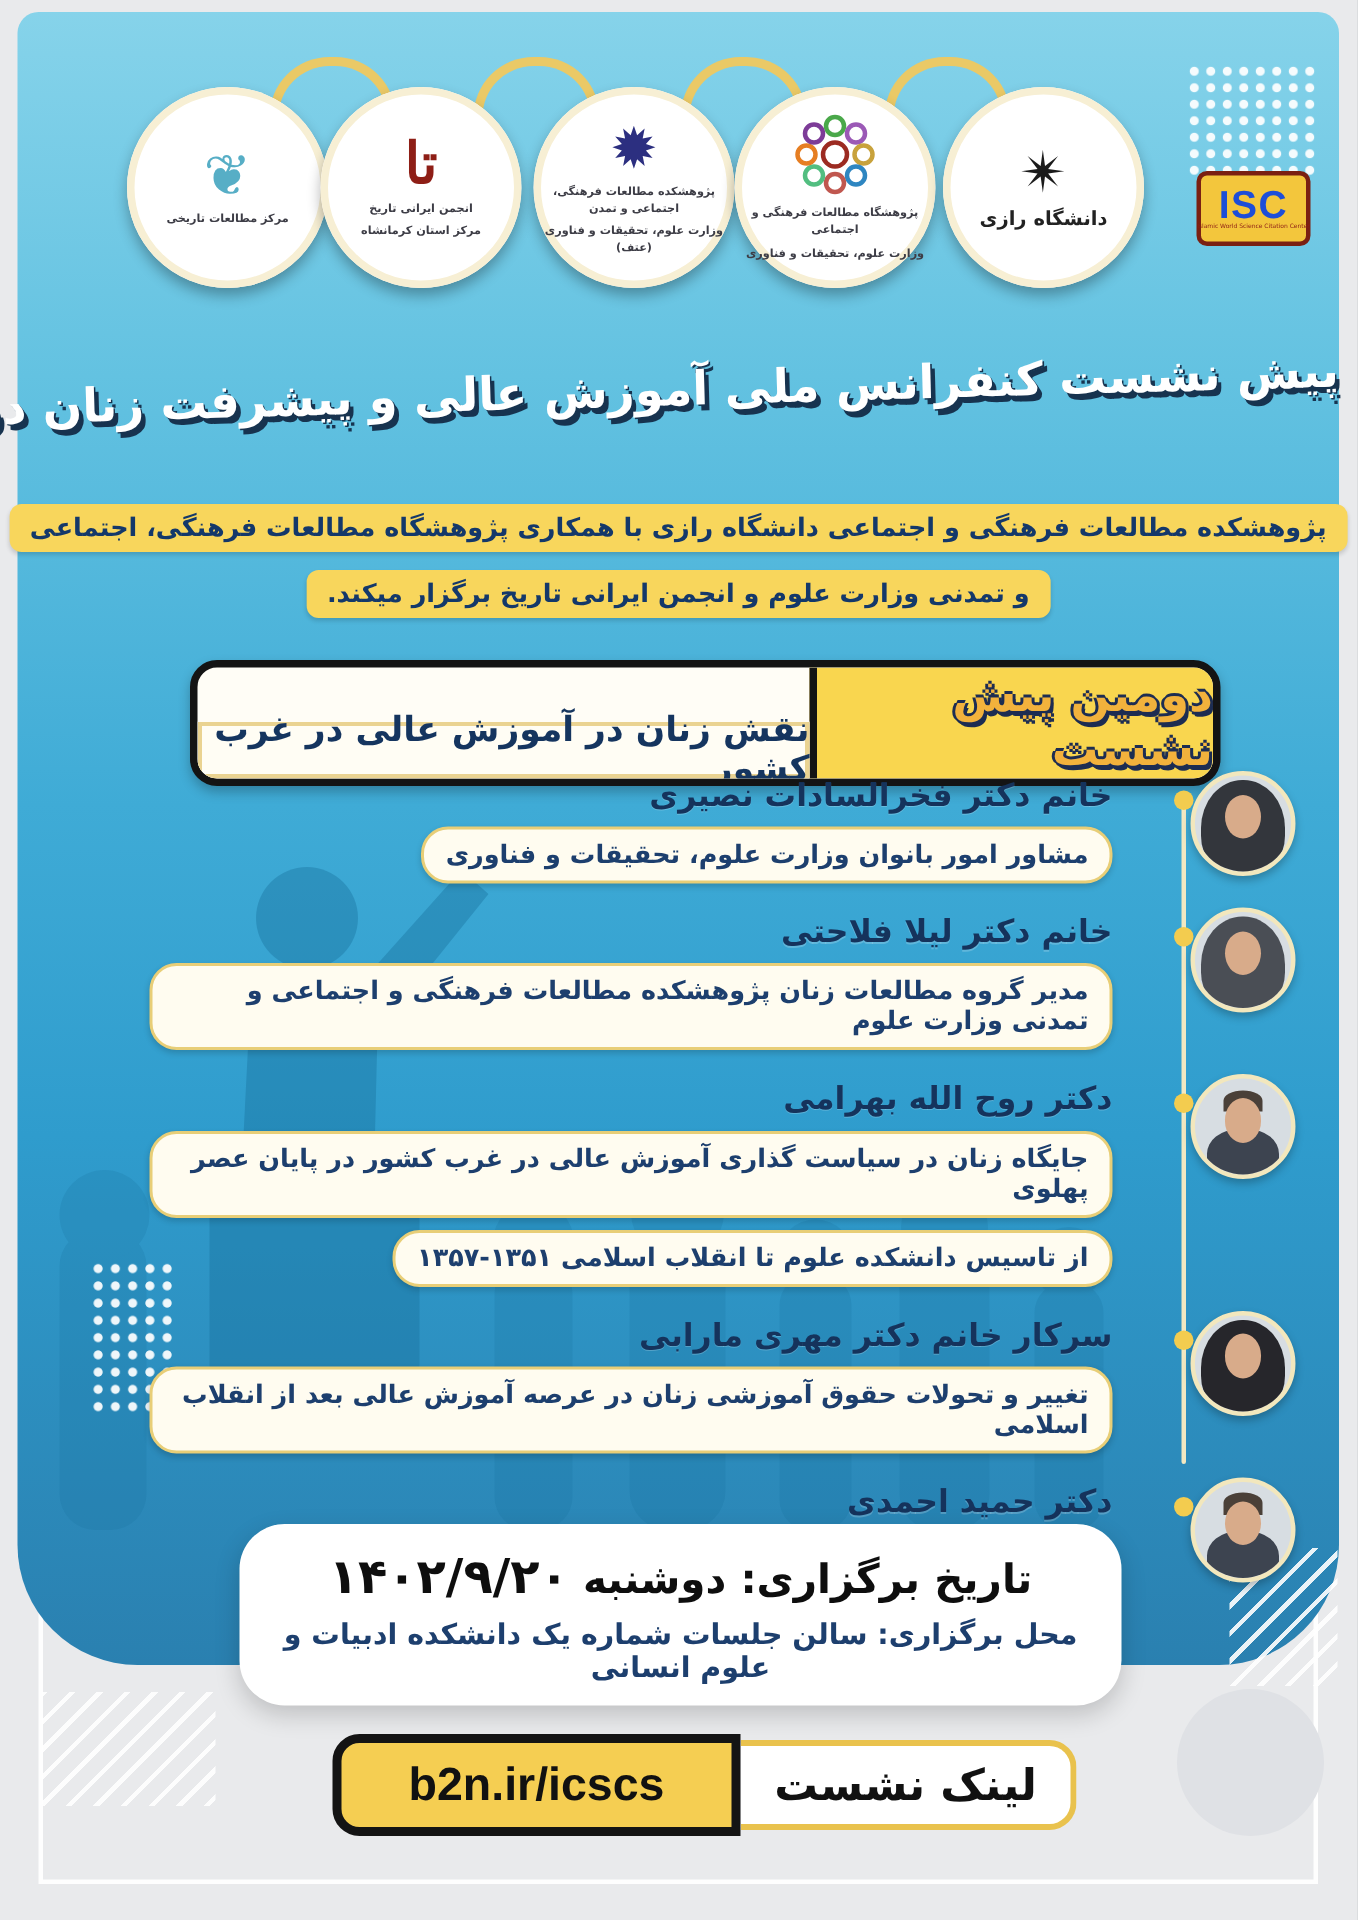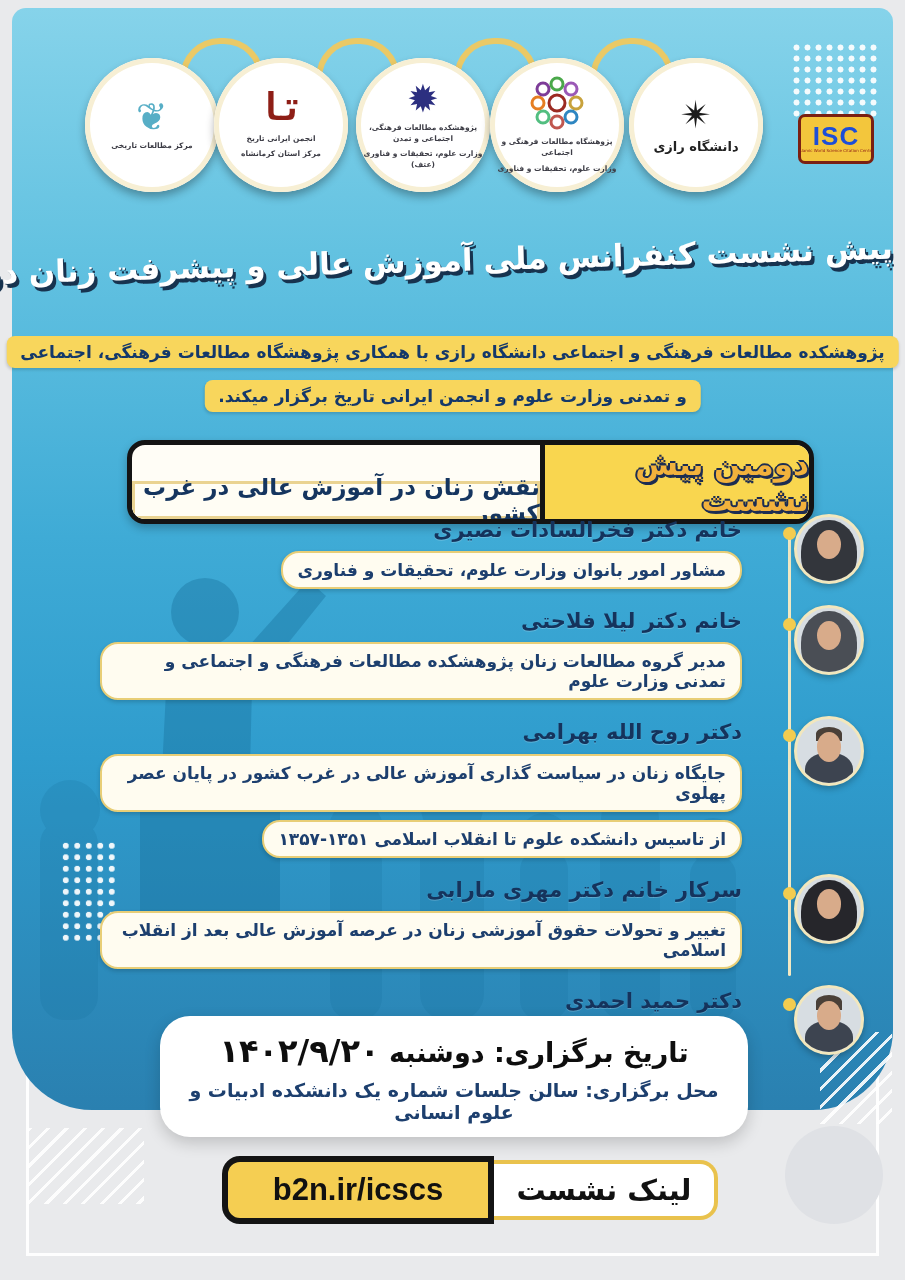--- a/index.html
+++ b/index.html
@@ -22,21 +22,21 @@
   .hatch-bl{left:28px;top:1128px;width:116px;height:76px;}
   .hatch-br{left:820px;top:1032px;width:72px;height:92px;}
   .grey-circle{position:absolute;left:785px;top:1126px;width:98px;height:98px;border-radius:50%;background:#DFE1E5;z-index:1;}
   
   .arc{position:absolute;top:38px;width:72px;height:38px;border:6px solid #EAC966;border-bottom:none;border-radius:40px 40px 0 0;z-index:3;}
   .logo{position:absolute;top:58px;width:134px;height:134px;border-radius:50%;background:#fff;z-index:4;
     box-shadow:0 5px 9px rgba(0,0,0,.30),inset 0 0 0 5px #F7EFD4;
     display:flex;flex-direction:column;align-items:center;justify-content:center;text-align:center;padding:6px;box-sizing:border-box;}
   .logo .glyph{font-size:38px;line-height:1;}
   .logo .cap{font-size:7.5px;font-weight:bold;color:#3d3d46;line-height:1.5;margin-top:4px;}
-  .g-teal{color:#57AEC6;} .g-red{color:#8E1E16;font-family:Liberation Mono, monospace;font-weight:bold;font-size:44px;}
+  .g-teal{color:#57AEC6;} .g-red{color:#8E1E16;font-family:Liberation Serif, serif;font-weight:bold;font-size:44px;}
   .g-navy{color:#2C2F80;} .g-black{color:#1b1b1b;font-size:34px;}
   .razi-cap{font-size:13px;font-weight:bold;color:#222;margin-top:5px;}
   .rings{margin-bottom:2px;}
   .isc{position:absolute;left:798px;top:114px;width:76px;height:50px;z-index:4;background:#F3C63C;
     border:3px solid #7A2012;border-radius:7px;display:flex;flex-direction:column;align-items:center;justify-content:center;box-sizing:border-box;}
   .isc .t{font-weight:bold;font-size:26px;color:#1d4ed8;line-height:.9;letter-spacing:1px;font-family:"Liberation Sans",sans-serif;text-align:right;}
   .isc .s{font-size:4px;color:#8E1E16;white-space:nowrap;}
   
   .title{position:absolute;left:12px;right:12px;top:242px;z-index:5;text-align:center;
     font-size:31px;font-weight:bold;color:#fff;white-space:nowrap;transform:rotate(-1.6deg);

